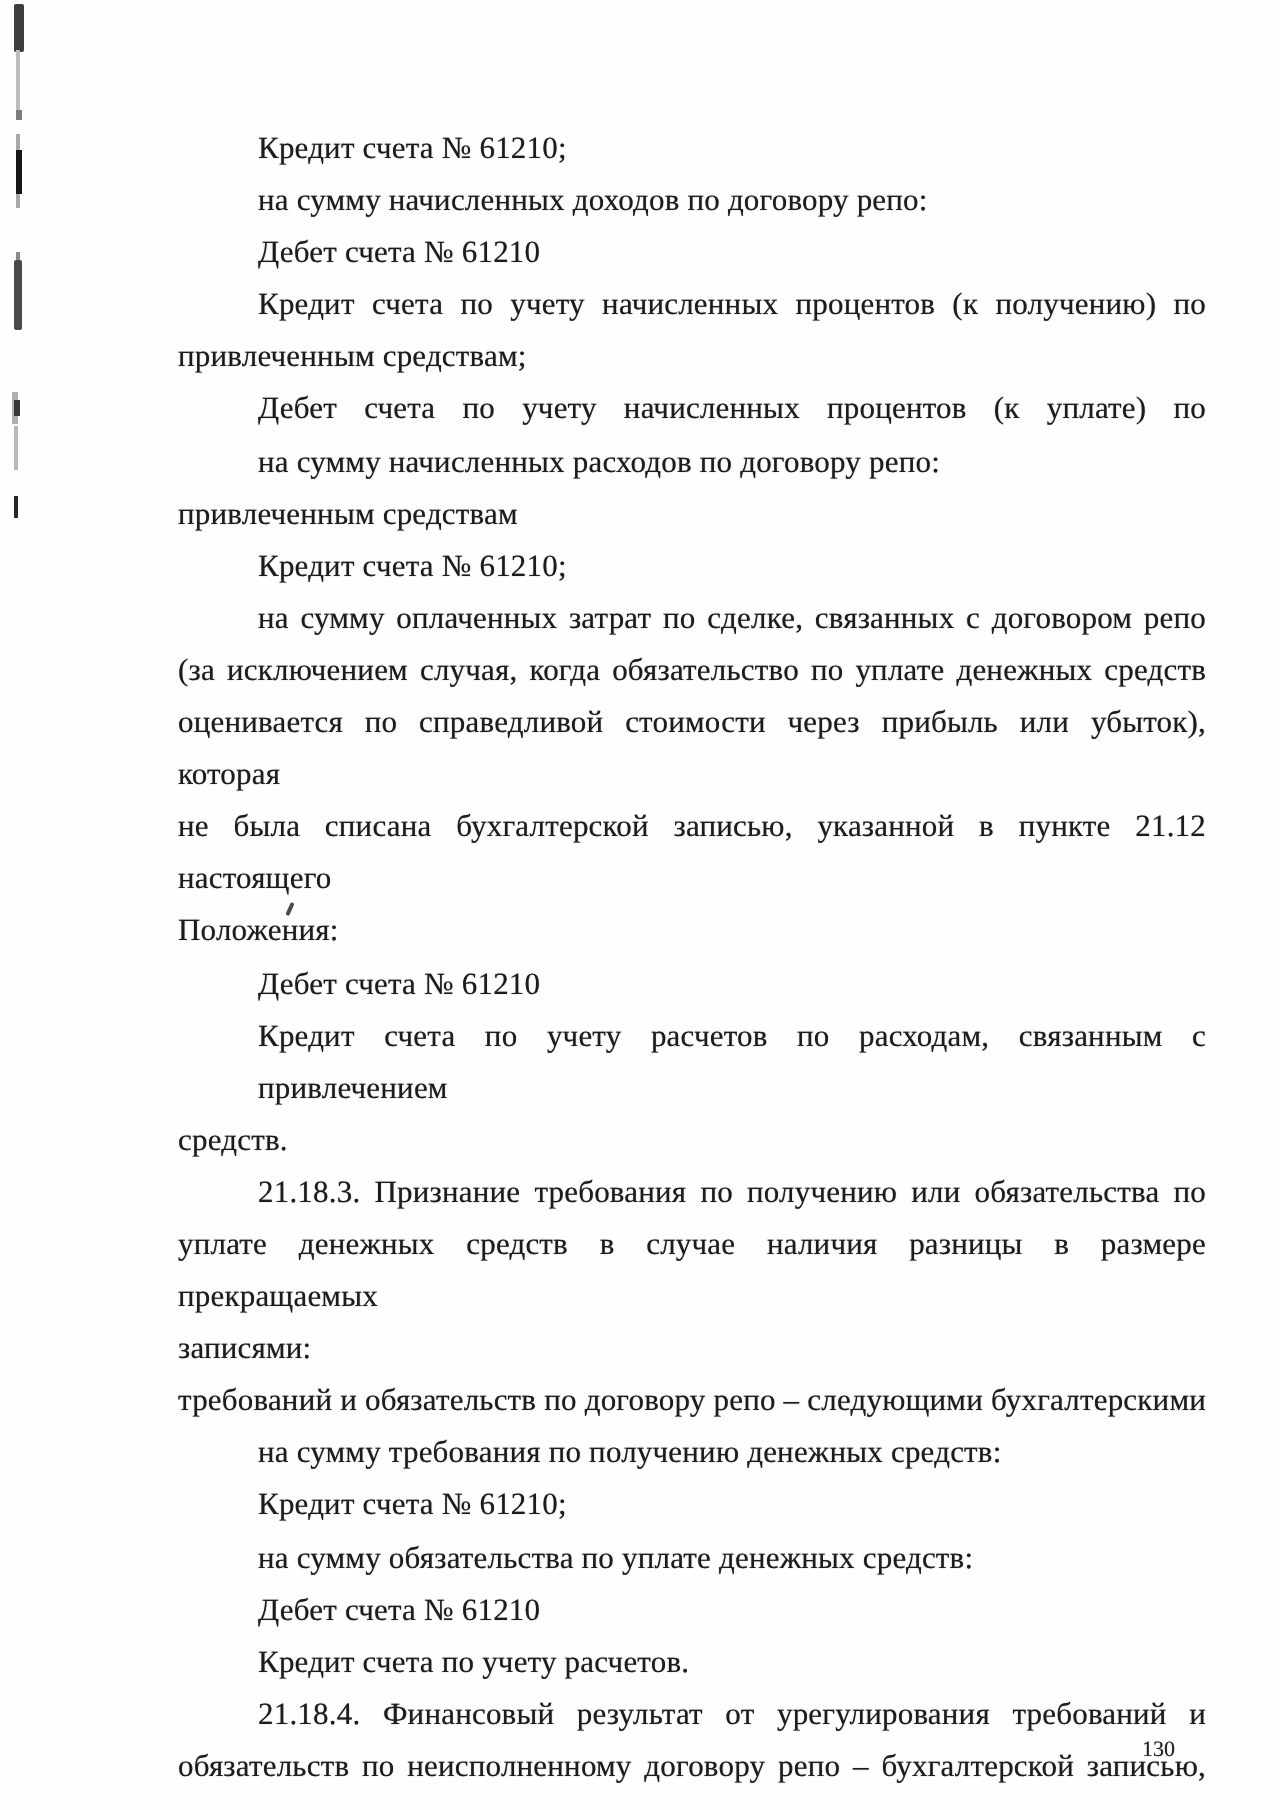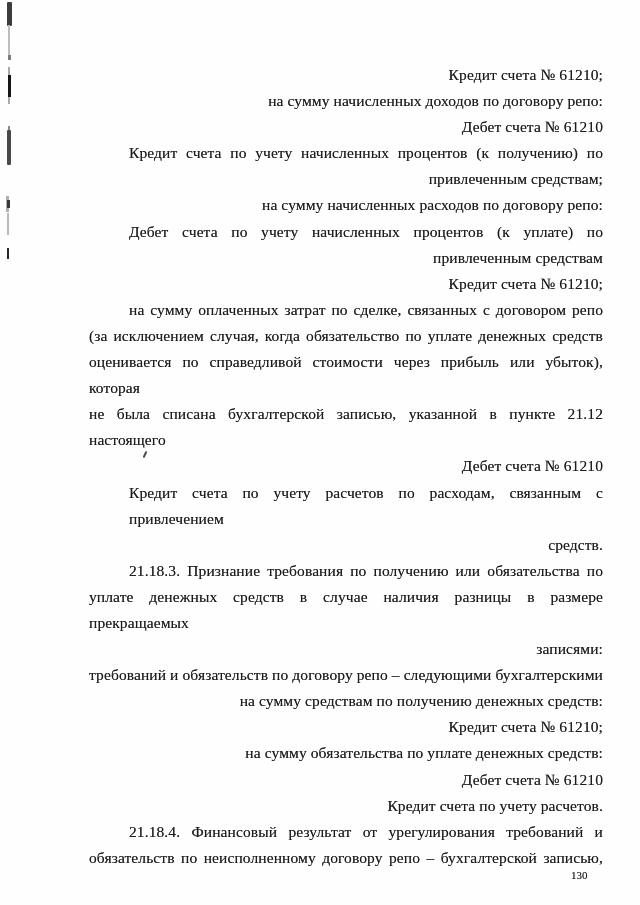--- a/index.html
+++ b/index.html
@@ -25,21 +25,21 @@
     top: 62px;
     width: 514px;
     color: #1c1c1c;
     font-size: 15.5px;
     line-height: 26.1px;
     letter-spacing: 0.1px;
     text-shadow: 0 0 0.5px rgba(20,20,20,0.6);
   }
   .line {
     white-space: nowrap;
-    text-align: right;
+    text-align: left;
   }
   .line.indent {
     padding-left: 40px;
   }
   .line.justify {
     white-space: normal;
     text-align: justify;
     text-align-last: justify;
   }
   
@@ -95,36 +95,37 @@
   <div class="artifact a4b"></div>
   <div class="artifact a5"></div>
   <div class="artifact a6"></div>
 
   <div class="textblock" id="textblock">
       <div class="line indent">Кредит счета № 61210;</div>
       <div class="line indent">на сумму начисленных доходов по договору репо:</div>
       <div class="line indent">Дебет счета № 61210</div>
       <div class="line indent justify">Кредит счета по учету начисленных процентов (к получению) по</div>
       <div class="line">привлеченным средствам;</div>
+      <div class="line indent justify">Дебет счета по учету начисленных процентов (к уплате) по</div>
       <div class="line indent">на сумму начисленных расходов по договору репо:</div>
-      <div class="line indent justify">Дебет счета по учету начисленных процентов (к уплате) по</div>
       <div class="line">привлеченным средствам</div>
       <div class="line indent">Кредит счета № 61210;</div>
       <div class="line indent justify">на сумму оплаченных затрат по сделке, связанных с договором репо</div>
       <div class="line justify">(за исключением случая, когда обязательство по уплате денежных средств</div>
       <div class="line justify">оценивается по справедливой стоимости через прибыль или убыток), которая</div>
       <div class="line justify">не была списана бухгалтерской записью, указанной в пункте 21.12 настоящего</div>
+      <div class="line">Положения:</div>
       <div class="line indent">Дебет счета № 61210</div>
       <div class="line indent justify">Кредит счета по учету расчетов по расходам, связанным с привлечением</div>
       <div class="line">средств.</div>
       <div class="line indent justify">21.18.3. Признание требования по получению или обязательства по</div>
       <div class="line justify">уплате денежных средств в случае наличия разницы в размере прекращаемых</div>
       <div class="line">записями:</div>
       <div class="line justify">требований и обязательств по договору репо – следующими бухгалтерскими</div>
-      <div class="line indent">на сумму средствам по получению денежных средств:</div>
+      <div class="line indent">на сумму требования по получению денежных средств:</div>
       <div class="line indent">Кредит счета № 61210;</div>
       <div class="line indent">на сумму обязательства по уплате денежных средств:</div>
       <div class="line indent">Дебет счета № 61210</div>
       <div class="line indent">Кредит счета по учету расчетов.</div>
       <div class="line indent justify">21.18.4. Финансовый результат от урегулирования требований и</div>
       <div class="line justify">обязательств по неисполненному договору репо – бухгалтерской записью,</div>
     </div>
 
   <div class="tick"></div>
 

